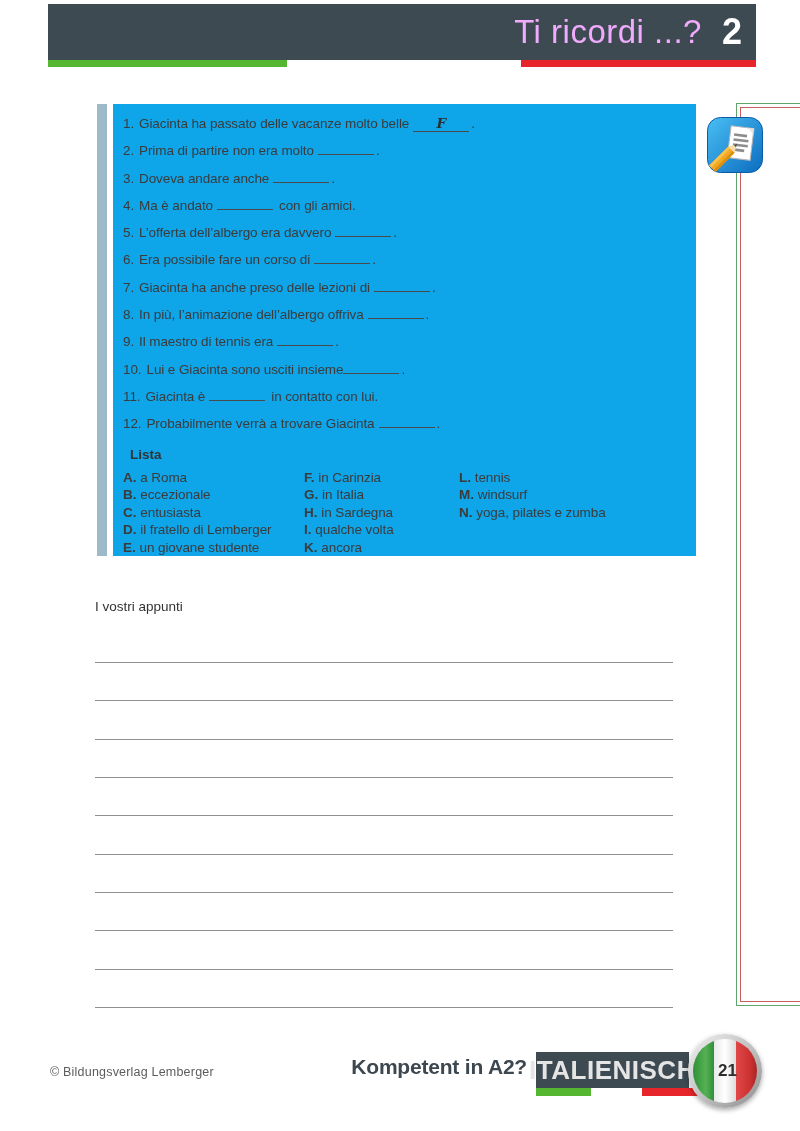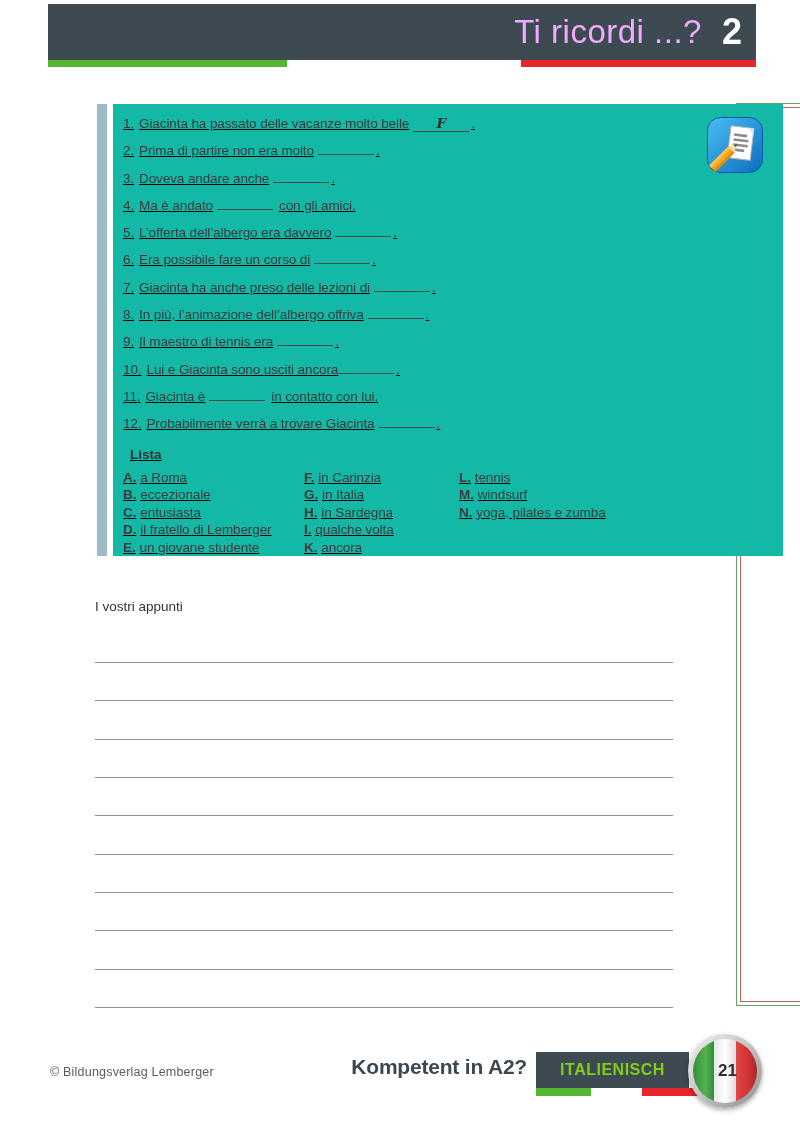--- a/index.html
+++ b/index.html
@@ -11,21 +11,21 @@
   .header-bar{left:48px;top:4px;width:708px;height:56px;background:#3d4a52;
               display:flex;align-items:center;justify-content:flex-end;padding-right:14px;box-sizing:border-box;}
   .header-title{color:#f0abfc;font-size:33px;font-weight:300;letter-spacing:0.5px;}
   .header-num{color:#ffffff;font-size:36px;font-weight:bold;margin-left:20px;}
   .strip{height:7px;}
   .strip-green{left:48px;top:60px;width:239px;background:#55b731;}
   .strip-red{left:521px;top:60px;width:235px;background:#e7262c;}
 
   
   .ex-stripe{left:97px;top:104px;width:10px;height:452px;background:#9cbac7;}
-  .ex-box{left:113px;top:104px;width:670px;height:452px;background:#14b8a6;box-sizing:border-box;padding-top:6px;text-decoration:underline;}
+  .ex-box{left:113px;top:104px;width:583px;height:452px;background:#0ea5e9;box-sizing:border-box;padding-top:6px;}
   .item{padding-left:10px;height:27.3px;line-height:27.3px;font-size:13.5px;color:#3b3b3b;
         letter-spacing:-0.1px;white-space:nowrap;}
   .num{margin-right:5px;}
   .blank{display:inline-block;width:56px;border-bottom:1.2px solid #4a4a4a;text-align:center;
          margin:0 2px 0 4px;height:16px;line-height:16px;vertical-align:baseline;
          font-family:"DejaVu Serif",serif;font-style:italic;font-weight:bold;font-size:13.5px;color:#2d2d2d;}
   .ns{margin-left:0 !important;}
   .txt-after{margin-left:4px;}
   .txt-after.ns{margin-left:1px;}
   .lista-title{padding-left:17px;margin:9px 0 7px 0;font-size:13.5px;font-weight:bold;color:#333;}
@@ -49,21 +49,21 @@
   
   .notes-title{left:95px;top:599px;font-size:13.5px;font-weight:normal;color:#333;}
   .note-lines{left:95px;top:662px;width:578px;height:350px;}
   .note-line{position:absolute;left:0;width:578px;height:0;border-top:1px solid #8f8f8f;}
 
   
   .copyright{left:50px;top:1065px;font-size:12.5px;color:#5c5c5c;letter-spacing:0.2px;}
   .series{right:273px;top:1055px;font-size:21px;font-weight:bold;color:#3c4750;letter-spacing:-0.2px;}
   .lang-box{left:536px;top:1052px;width:153px;height:36px;background:#3d4a52;
             display:flex;align-items:center;justify-content:center;}
-  .lang-label{color:#84cc16;font-size:16px;font-weight:bold;letter-spacing:0.5px;}
+  .lang-label{color:#e5e5e5;font-size:26px;font-weight:bold;letter-spacing:0.5px;}
   .mini{height:8px;top:1088px;}
   .mini-green{left:536px;width:55px;background:#55b731;}
   .mini-red{left:642px;width:60px;background:#e7262c;}
   .badge{left:688px;top:1034px;width:74px;height:74px;border-radius:50%;z-index:6;
          background:linear-gradient(135deg,#f2f2f2 0%,#bdbdbd 55%,#8f8f8f 100%);
          box-shadow:0 2px 5px rgba(0,0,0,0.35);display:flex;align-items:center;justify-content:center;}
   .badge-flag{width:64px;height:64px;border-radius:50%;overflow:hidden;display:flex;position:relative;}
   .fl{flex:1;}
   .fl-g{background:linear-gradient(90deg,#2f8f39,#55b152 60%,#2f8f39);}
   .fl-w{background:linear-gradient(90deg,#e9e9e9,#ffffff 50%,#dcdcdc);}
@@ -89,21 +89,21 @@
   <div>
       <div class="item"><span class="num">1.</span><span>Giacinta ha passato delle vacanze molto belle</span><span class="blank">F</span><span class="txt-after ns">.</span></div>
       <div class="item"><span class="num">2.</span><span>Prima di partire non era molto</span><span class="blank"></span><span class="txt-after ns">.</span></div>
       <div class="item"><span class="num">3.</span><span>Doveva andare anche</span><span class="blank"></span><span class="txt-after ns">.</span></div>
       <div class="item"><span class="num">4.</span><span>Ma è andato</span><span class="blank"></span><span class="txt-after">con gli amici.</span></div>
       <div class="item"><span class="num">5.</span><span>L’offerta dell’albergo era davvero</span><span class="blank"></span><span class="txt-after ns">.</span></div>
       <div class="item"><span class="num">6.</span><span>Era possibile fare un corso di</span><span class="blank"></span><span class="txt-after ns">.</span></div>
       <div class="item"><span class="num">7.</span><span>Giacinta ha anche preso delle lezioni di</span><span class="blank"></span><span class="txt-after ns">.</span></div>
       <div class="item"><span class="num">8.</span><span>In più, l’animazione dell’albergo offriva</span><span class="blank"></span><span class="txt-after ns">.</span></div>
       <div class="item"><span class="num">9.</span><span>Il maestro di tennis era</span><span class="blank"></span><span class="txt-after ns">.</span></div>
-      <div class="item"><span class="num">10.</span><span>Lui e Giacinta sono usciti ancora</span><span class="blank ns"></span><span class="txt-after ns">.</span></div>
+      <div class="item"><span class="num">10.</span><span>Lui e Giacinta sono usciti insieme</span><span class="blank ns"></span><span class="txt-after ns">.</span></div>
       <div class="item"><span class="num">11.</span><span>Giacinta è</span><span class="blank"></span><span class="txt-after">in contatto con lui.</span></div>
       <div class="item"><span class="num">12.</span><span>Probabilmente verrà a trovare Giacinta</span><span class="blank"></span><span class="txt-after ns">.</span></div>
     </div>
   <div class="lista-title">Lista</div>
   <div class="lista-cols">
       <div class="col">
         <div class="entry"><span class="letter">A.</span><span>a Roma</span></div>
         <div class="entry"><span class="letter">B.</span><span>eccezionale</span></div>
         <div class="entry"><span class="letter">C.</span><span>entusiasta</span></div>
         <div class="entry"><span class="letter">D.</span><span>il fratello di Lemberger</span></div>

